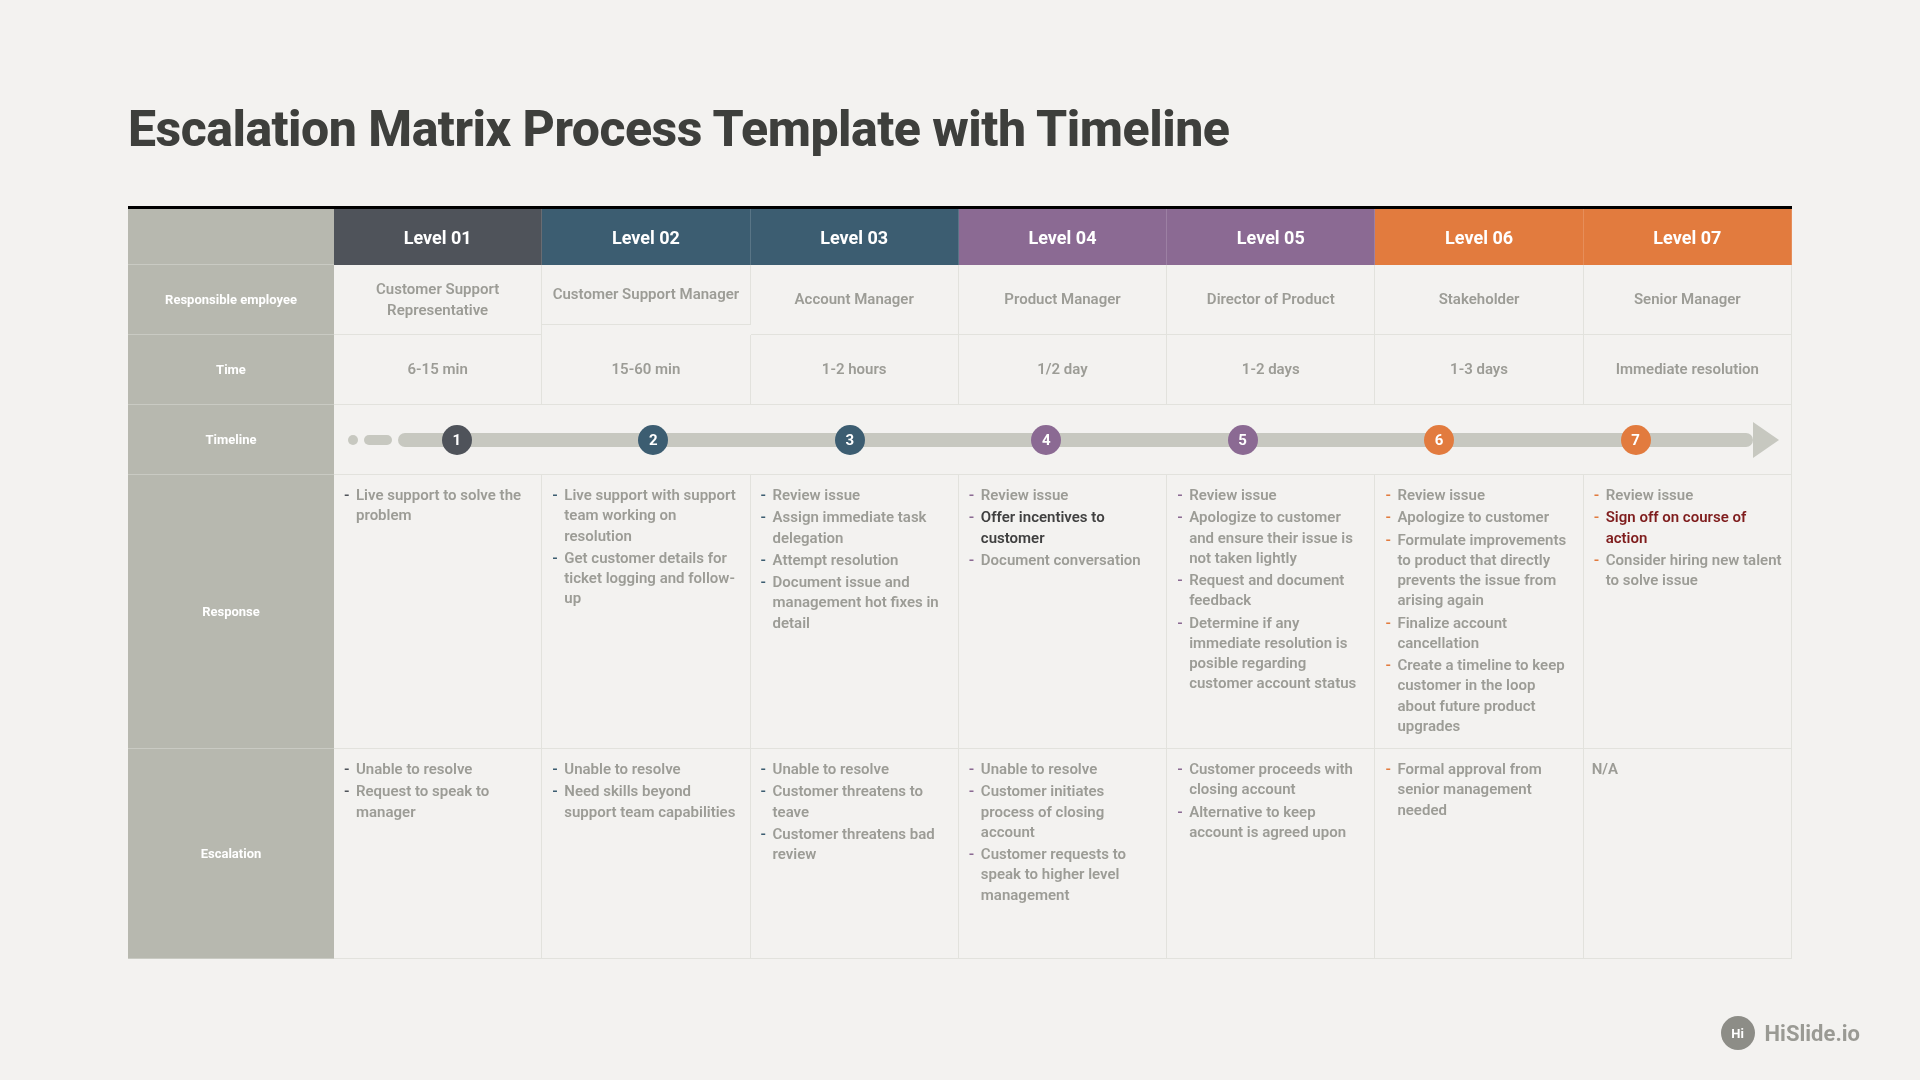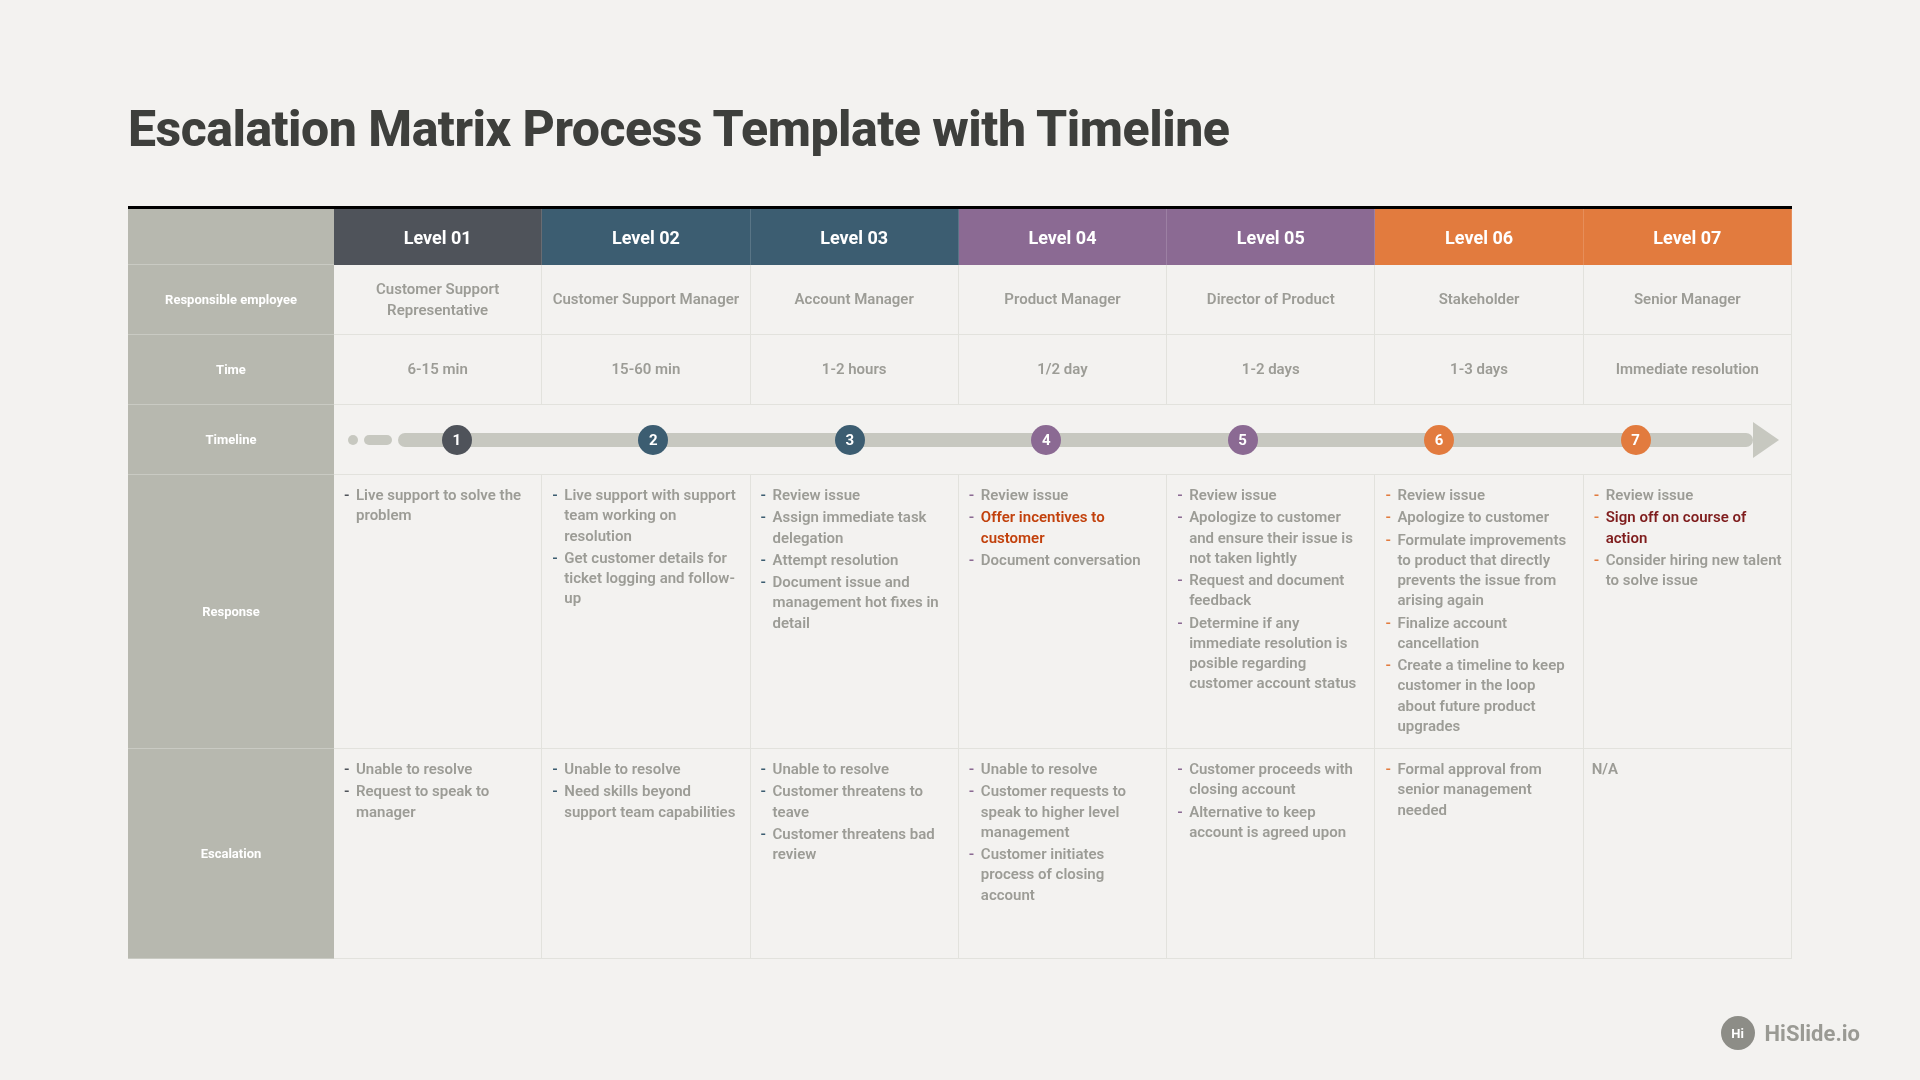--- a/index.html
+++ b/index.html
@@ -173,21 +173,21 @@
       <div class="rowhdr" style="height:56px"></div>
       <div class="levelhdr" style="background: rgb(79, 83, 90);">Level 01</div>
       <div class="levelhdr" style="background: rgb(60, 93, 113); text-align: center;">Level 02</div>
       <div class="levelhdr" style="background: rgb(60, 93, 113);">Level 03</div>
       <div class="levelhdr" style="background: rgb(139, 106, 147);">Level 04</div>
       <div class="levelhdr" style="background: rgb(139, 106, 147);">Level 05</div>
       <div class="levelhdr" style="background: rgb(226, 123, 62);">Level 06</div>
       <div class="levelhdr" style="background: rgb(226, 123, 62);">Level 07</div>
       <div class="rowhdr" style="height:70px;text-align:center;padding:0 6px">Responsible employee</div>
       <div class="cell center" style="height:70px">Customer Support Representative</div>
-      <div class="cell center" style="height:70px">Customer Support Manager</div>
+      <div class="cell center" style="height:60px">Customer Support Manager</div>
       <div class="cell center" style="height:70px">Account Manager</div>
       <div class="cell center" style="height:70px">Product Manager</div>
       <div class="cell center" style="height:70px">Director of Product</div>
       <div class="cell center" style="height:70px">Stakeholder</div>
       <div class="cell center" style="height:70px">Senior Manager</div>
       <div class="rowhdr" style="height:70px">Time</div>
       <div class="cell center" style="height:70px">6-15 min</div>
       <div class="cell center" style="height:70px">15-60 min</div>
       <div class="cell center" style="height:70px">1-2 hours</div>
       <div class="cell center" style="height:70px">1/2 day</div>
@@ -226,21 +226,21 @@
         <ul class="bullets" style="color: rgb(60, 93, 113);">
           <li><span style="color:#9c9c96">Review issue</span></li>
           <li><span style="color:#9c9c96">Assign immediate task delegation</span></li>
           <li><span style="color:#9c9c96">Attempt resolution</span></li>
           <li><span style="color:#9c9c96">Document issue and management hot fixes in detail</span></li>
         </ul>
       </div>
       <div class="cell" style="min-height:210px">
         <ul class="bullets" style="color: rgb(139, 106, 147);">
           <li><span style="color:#9c9c96">Review issue</span></li>
-          <li><span style="color:#c2410c">Offer incentives to customer</span></li>
+          <li><span style="color:#404040">Offer incentives to customer</span></li>
           <li><span style="color:#9c9c96">Document conversation</span></li>
         </ul>
       </div>
       <div class="cell" style="min-height:210px">
         <ul class="bullets" style="color: rgb(139, 106, 147);">
           <li><span style="color:#9c9c96">Review issue</span></li>
           <li><span style="color:#9c9c96">Apologize to customer and ensure their issue is not taken lightly</span></li>
           <li><span style="color:#9c9c96">Request and document feedback</span></li>
           <li><span style="color:#9c9c96">Determine if any immediate resolution is posible regarding customer account status</span></li>
         </ul>
@@ -277,22 +277,22 @@
       <div class="cell" style="min-height:210px">
         <ul class="bullets" style="color: rgb(60, 93, 113);">
           <li><span style="color:#9c9c96">Unable to resolve</span></li>
           <li><span style="color:#9c9c96">Customer threatens to teave</span></li>
           <li><span style="color:#9c9c96">Customer threatens bad review</span></li>
         </ul>
       </div>
       <div class="cell" style="min-height:210px">
         <ul class="bullets" style="color: rgb(139, 106, 147);">
           <li><span style="color:#9c9c96">Unable to resolve</span></li>
+          <li><span style="color:#9c9c96">Customer initiates process of closing account</span></li>
           <li><span style="color:#9c9c96">Customer requests to speak to higher level management</span></li>
-          <li><span style="color:#9c9c96">Customer initiates process of closing account</span></li>
         </ul>
       </div>
       <div class="cell" style="min-height:210px">
         <ul class="bullets" style="color: rgb(139, 106, 147);">
           <li><span style="color:#9c9c96">Customer proceeds with closing account</span></li>
           <li><span style="color:#9c9c96">Alternative to keep account is agreed upon</span></li>
         </ul>
       </div>
       <div class="cell" style="min-height:210px">
         <ul class="bullets" style="color: rgb(226, 123, 62);">

